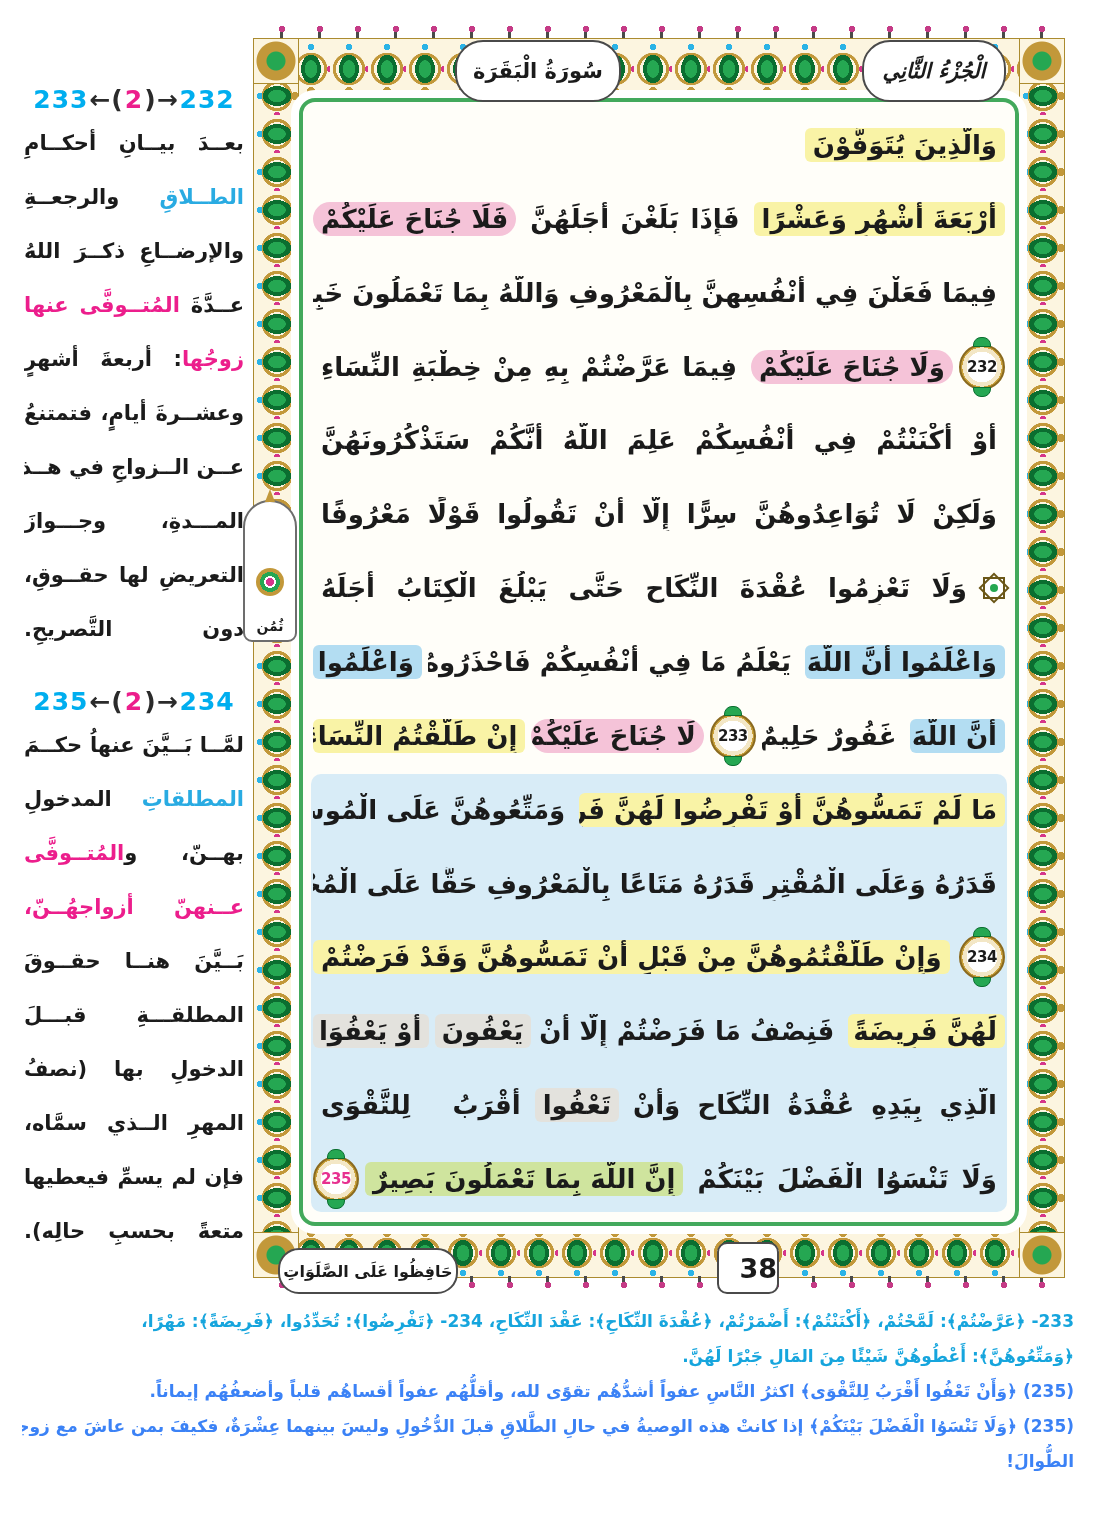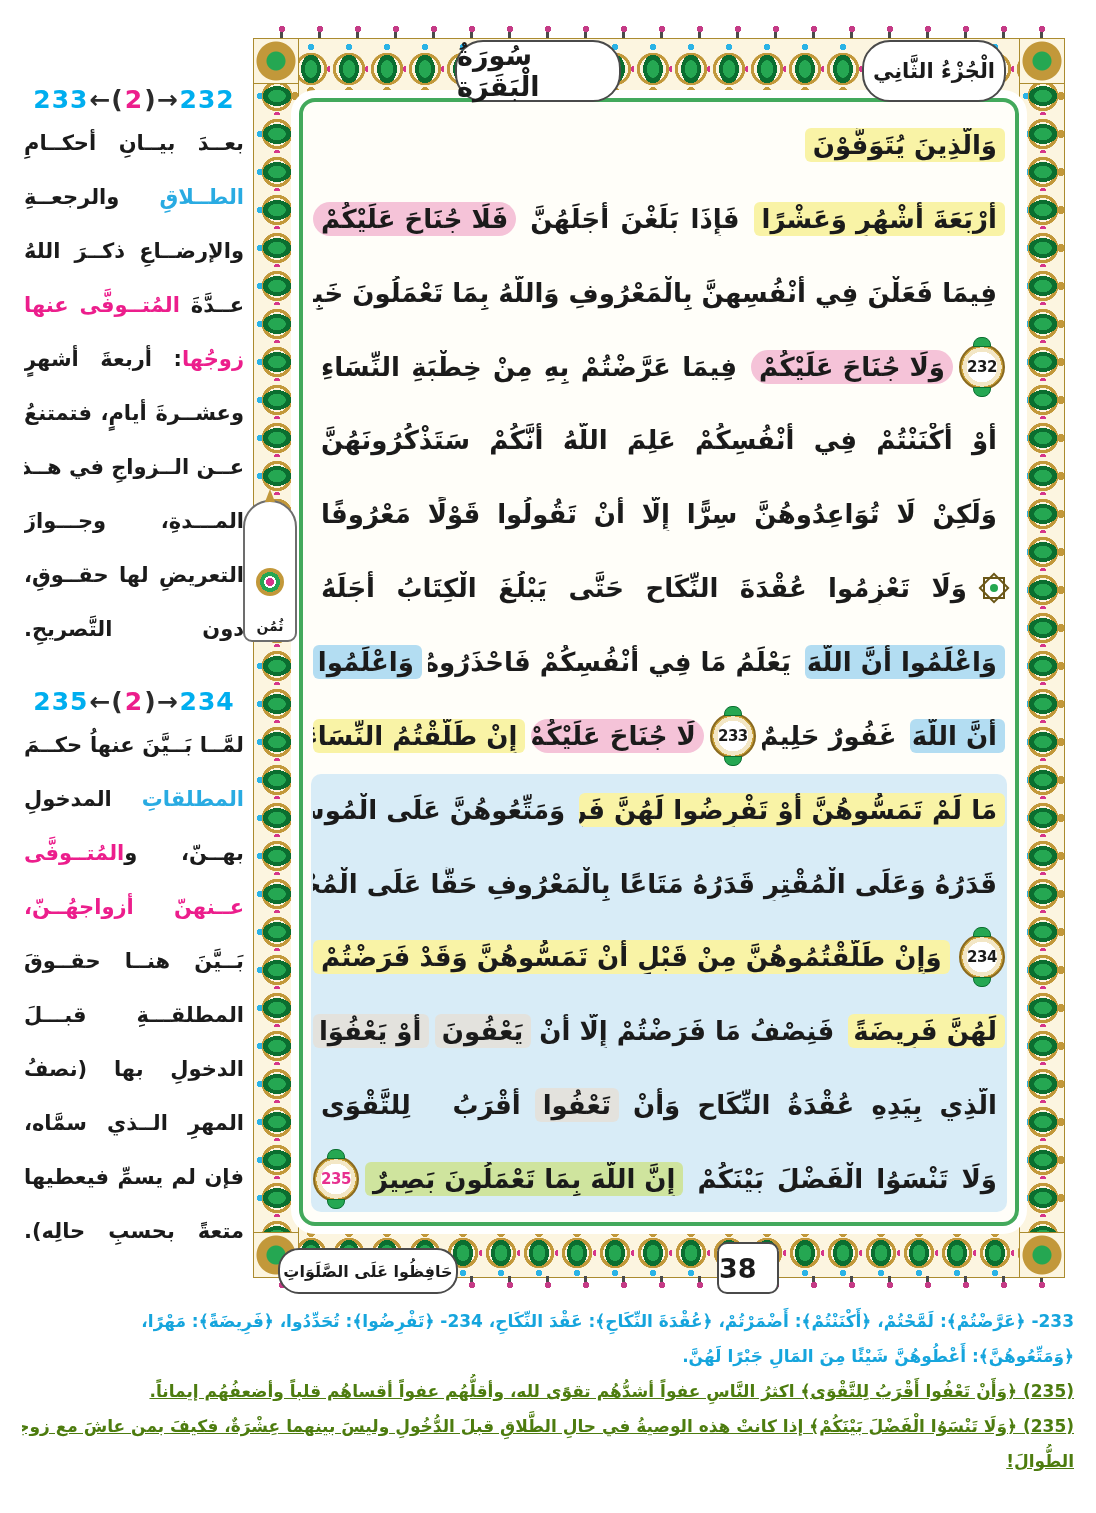--- a/index.html
+++ b/index.html
@@ -54,25 +54,25 @@
       repeating-linear-gradient(90deg,rgba(0,0,0,0) 0 17px,#4a4a4a 17px 20px,rgba(0,0,0,0) 20px 38px);
     background-size:38px 12px,38px 12px;}
   .spk-t{top:0;}
   .spk-b{top:1250px;transform:scaleY(-1);}
   .corner{position:absolute;width:46px;height:46px;border:1px solid #ab8b2f;box-sizing:border-box;
     background:radial-gradient(circle at 50% 50%,#25a752 0 9px,#c2983a 10px 19px,#fcf5e0 20px);}
   .c-tl{left:0;top:12px;} .c-tr{right:0;top:12px;} .c-bl{left:0;top:1206px;} .c-br{right:0;top:1206px;}
 
   .cartouche{position:absolute;background:#fff;border:2.5px solid #4a4a4a;border-radius:28px;
     display:flex;align-items:center;justify-content:center;font-weight:bold;z-index:3;}
-  .cart-surah{left:202px;top:14px;width:162px;height:58px;font-size:27px;}
-  .cart-juz{left:609px;top:14px;width:140px;height:58px;font-size:21px;}
+  .cart-surah{left:202px;top:14px;width:162px;height:58px;font-size:21px;}
+  .cart-juz{left:609px;top:14px;width:140px;height:58px;font-size:21px;font-style:italic;}
   .cart-catch{left:25px;top:1222px;width:176px;height:42px;font-size:16px;border-radius:21px;}
   .pagenum{position:absolute;left:464px;top:1216px;width:58px;height:48px;background:#fff;
-    border:2.5px solid #4a4a4a;border-radius:10px;display:flex;align-items:center;justify-content:flex-start;
+    border:2.5px solid #4a4a4a;border-radius:10px;display:flex;align-items:center;justify-content:flex-end;
     font-size:27px;font-weight:bold;z-index:3;}
 
   
   .thumn{position:absolute;left:-10px;top:474px;width:54px;height:142px;background:#fff;
     border:2px solid #6d6d6d;border-radius:27px 27px 9px 9px;display:flex;flex-direction:column;
     align-items:center;justify-content:flex-end;padding-bottom:6px;box-sizing:border-box;z-index:5;gap:8px;}
   .thumn::before{content:"";position:absolute;top:-13px;left:50%;transform:translateX(-50%);
     width:10px;height:13px;background:#c2983a;clip-path:polygon(50% 0,100% 100%,0 100%);}
   .flower{width:28px;height:28px;border-radius:50%;margin-bottom:14px;
     background:radial-gradient(circle,#d6368b 0 4px,#fff 4px 6px,#25a752 6px 10px,#c2983a 10px 14px);}
@@ -103,21 +103,21 @@
   .rnum{font-size:15px;font-weight:bold;letter-spacing:-0.5px;}
   .hizb{flex:0 0 auto;position:relative;width:22px;height:22px;display:block;margin-left:2px;}
   .hizb::before,.hizb::after{content:"";position:absolute;inset:0;border:2px solid #6b5718;background:#fff;box-sizing:border-box;}
   .hizb::after{transform:rotate(45deg);background:transparent;}
   .hizb i{position:absolute;inset:7px;background:#25a752;border-radius:50%;z-index:1;}
 
   
   .footnotes{position:absolute;left:22px;top:1304px;width:1052px;direction:rtl;}
   .fn{font-size:17px;font-weight:bold;line-height:35px;text-align:right;white-space:nowrap;overflow:hidden;}
   .fn-cyan{color:#16a5dd;}
-  .fn-magenta{color:#4d7c0f;text-decoration:underline;}
+  .fn-magenta{color:#3b82f6;}
 </style>
 </head>
 <body>
 
 <div class="page">
 
   <aside class="sidebar">
     <section>
       <div class="range" id="range1">
           <span class="rn-cyan">233</span>

